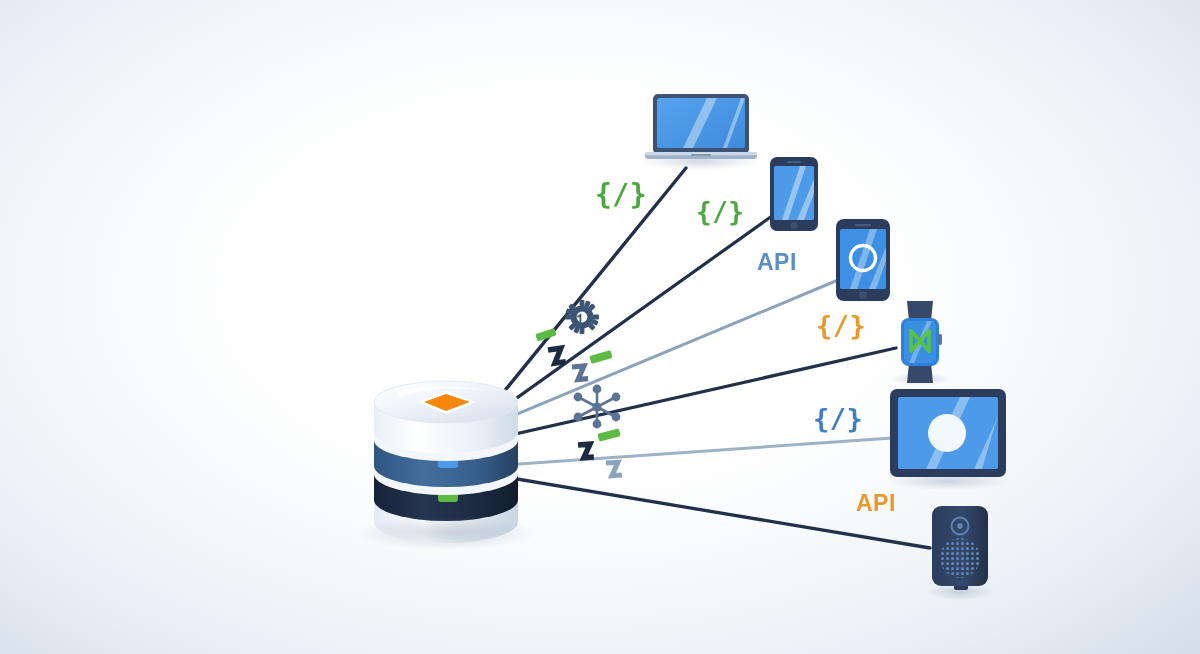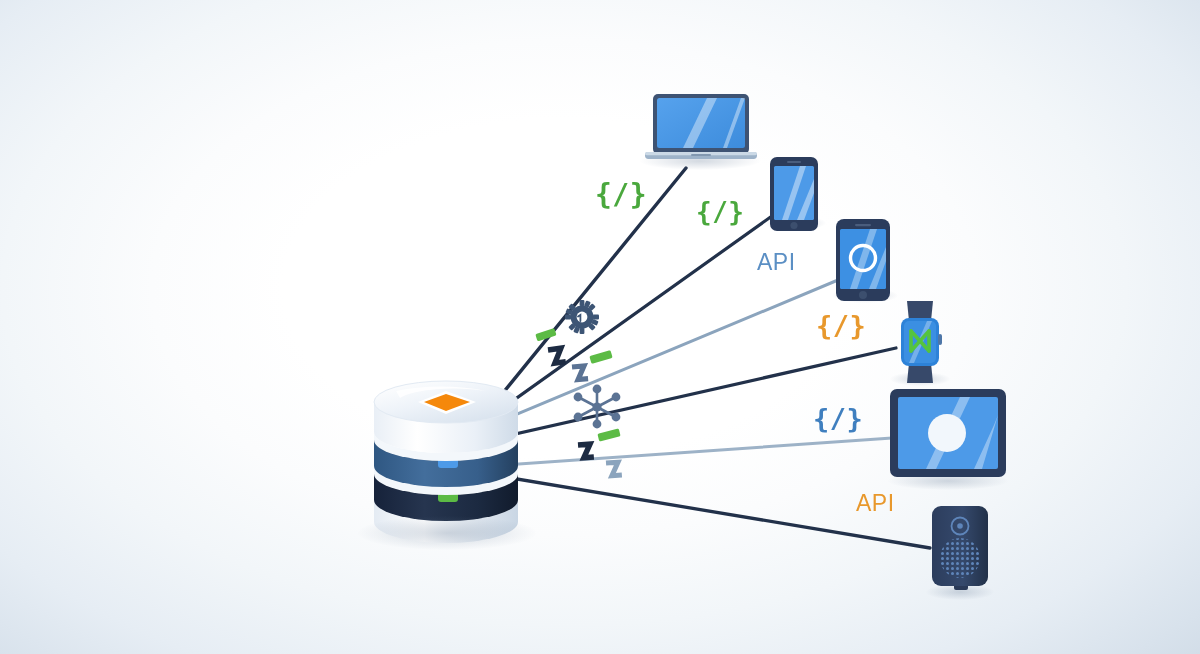--- a/index.html
+++ b/index.html
@@ -15,21 +15,21 @@
         #ffffff 0%, #ffffff 30%, #fbfcfd 44%,
         #f2f6f9 60%, #e6edf4 76%, #d8e2ec 89%, #ccd8e4 100%);
   }
   .abs{position:absolute;}
 
   
   #lines{position:absolute;left:0;top:0;width:1200px;height:654px;}
 
   
   .lbl{
-    position:absolute;font-weight:400;
+    position:absolute;font-weight:700;
     letter-spacing:.5px;white-space:nowrap;
     user-select:none;
   }
   .lbl.code{font-family:"DejaVu Sans Mono", monospace;font-weight:700;}
   .c-green{color:#4aa83d;}
   .c-blue{color:#5b8fc4;}
   .c-orange{color:#e8982c;}
   .c-dblue{color:#3f7fbf;}
 
   

